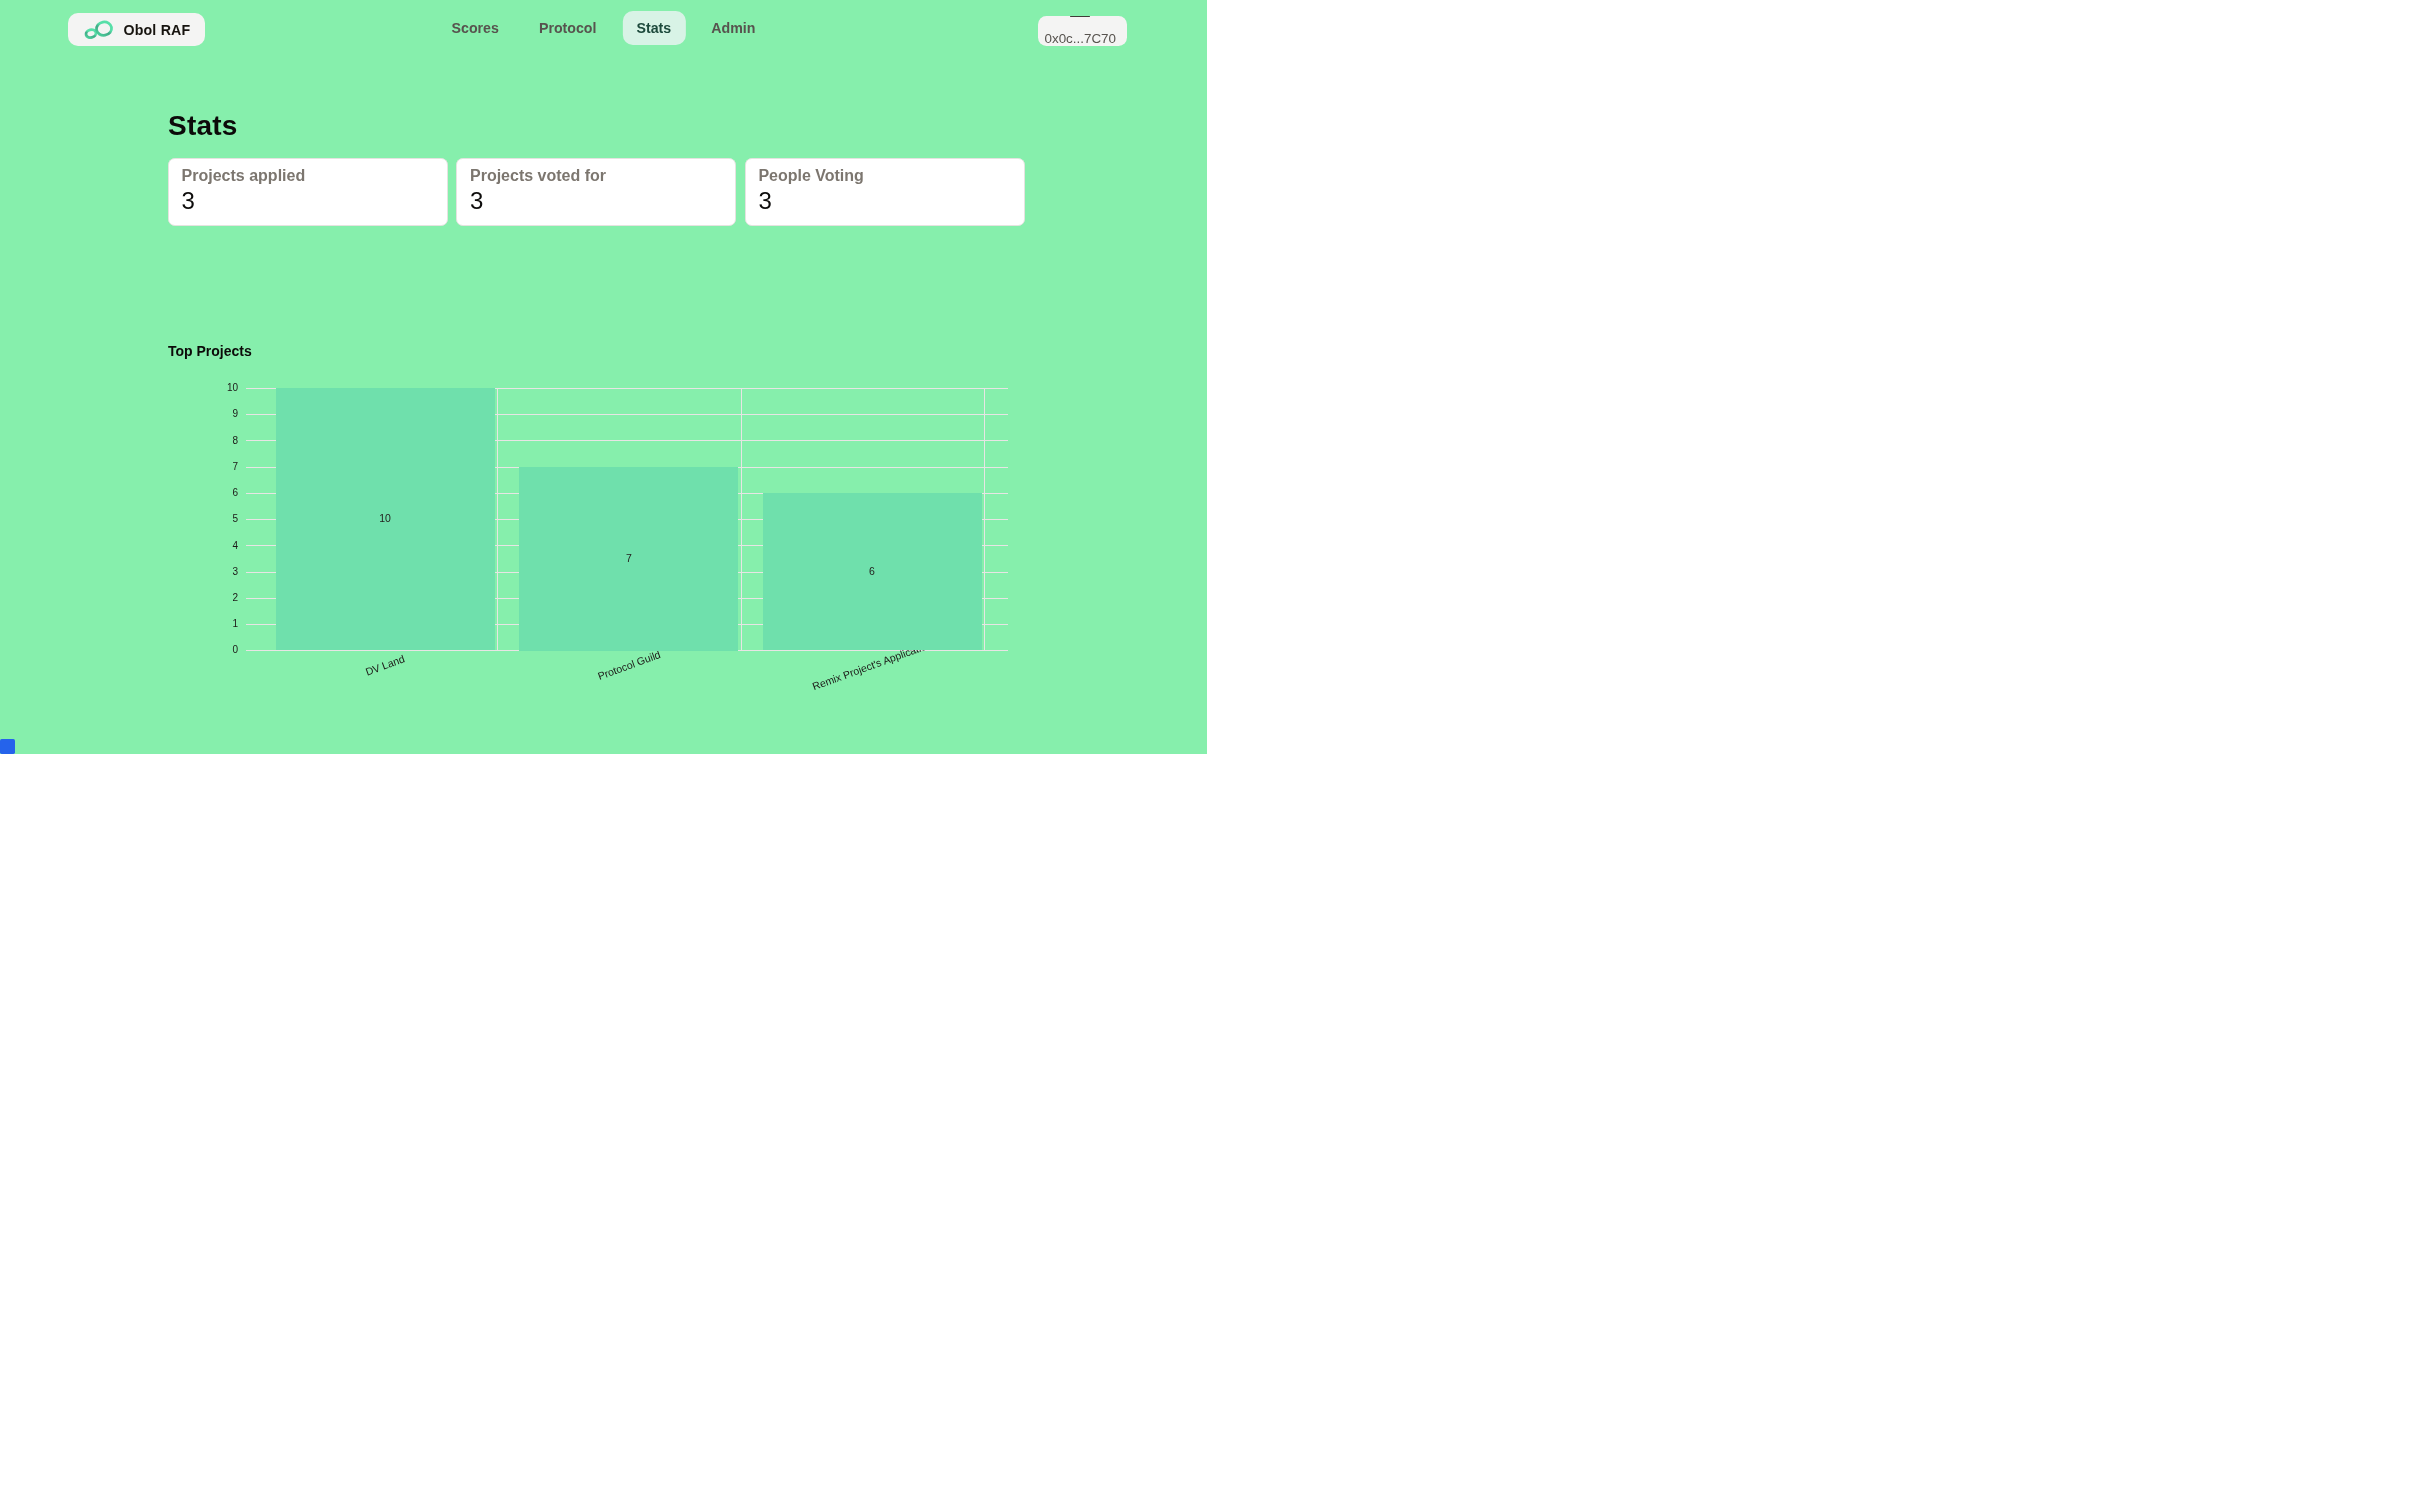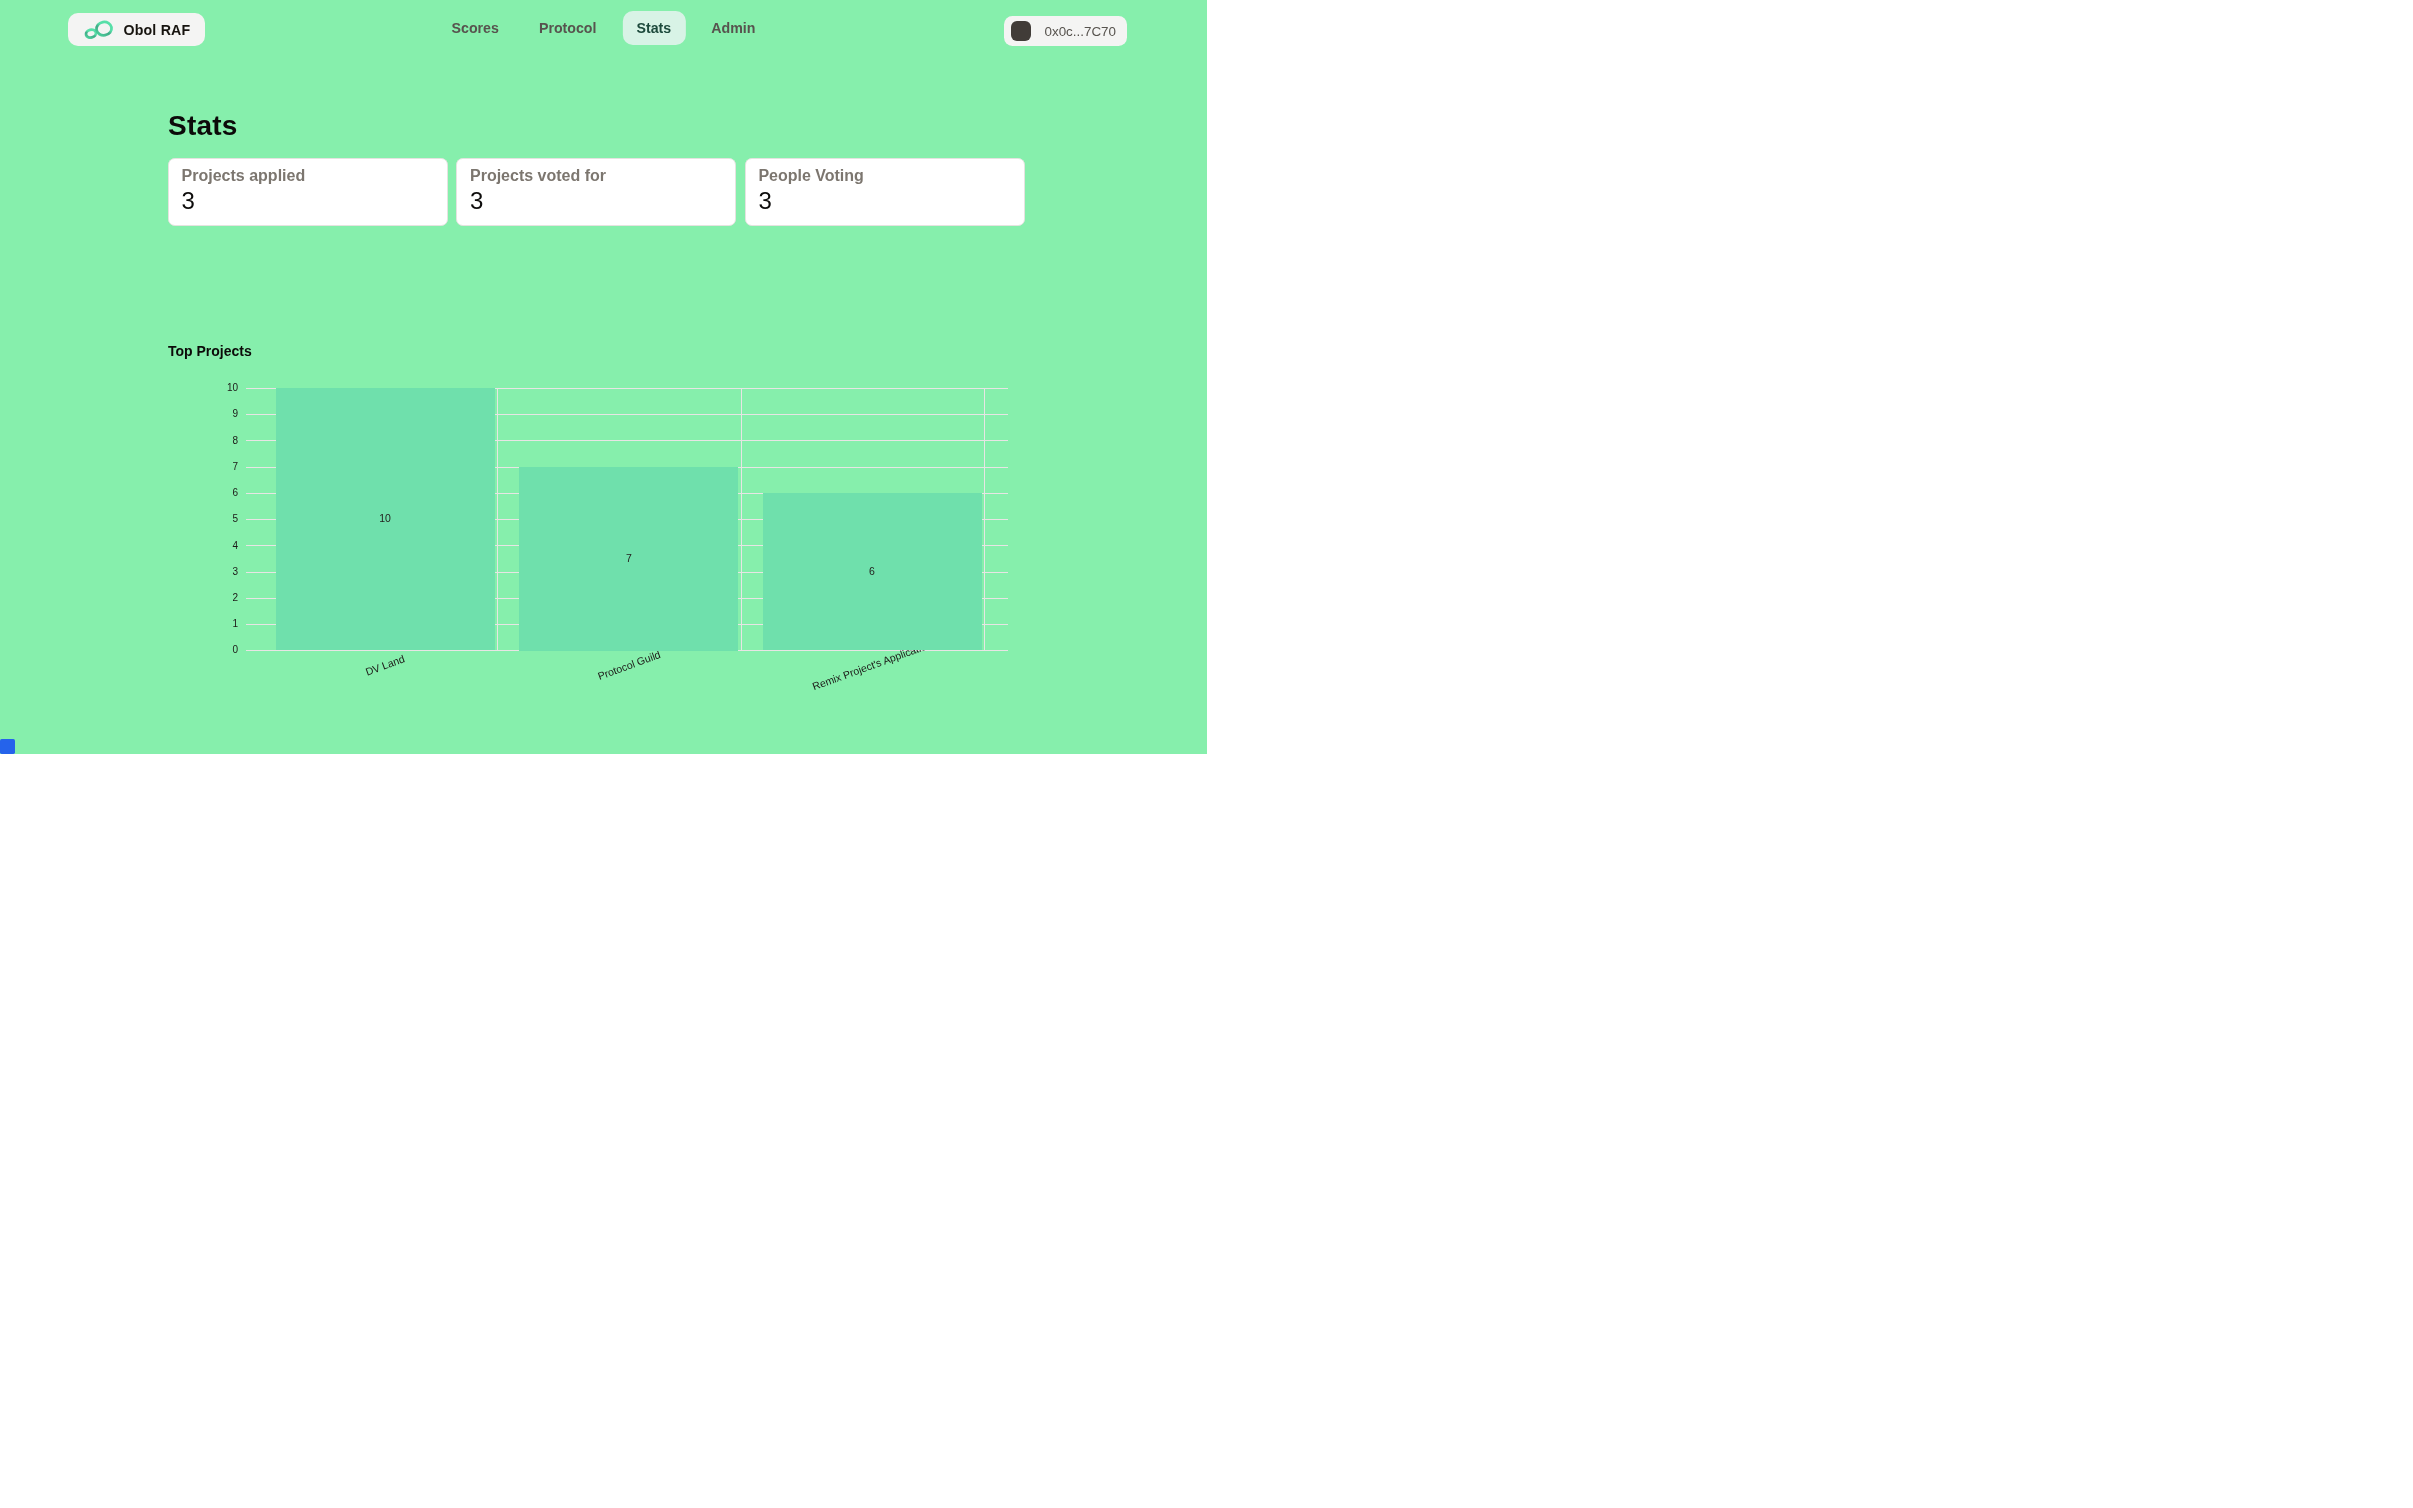--- a/index.html
+++ b/index.html
@@ -15,21 +15,21 @@
   .logo-pill span { font-size:14.2px; font-weight:700; color:#17140f; letter-spacing:0.2px; }
 
   .nav { position:absolute; left:50%; top:11px; transform:translateX(-50%);
     display:flex; align-items:center; gap:11.7px; }
   .nav-item { padding:9.2px 14.2px; font-size:14.2px; font-weight:700; color:#57534e;
     border-radius:10px; cursor:pointer; white-space:nowrap; }
   .nav-item.active { background:#d8f3e6; color:#1d4a3c; }
 
   .wallet-pill { position:absolute; right:80px; top:16px; height:30px;
     display:flex; align-items:center; gap:14px; padding:0 11px 0 6.7px;
-    background:#f4f4f3; border-radius:8.4px; cursor:pointer; }
+    background:#f4f4f3; border-radius:8.4px; cursor:pointer;flex-direction:column; }
   .wallet-avatar { width:20px; height:20px; border-radius:5.9px; background:#413c38; }
   .wallet-addr { font-size:13.4px; color:#57534e; }
 
   
   .page-title { position:absolute; left:168px; top:111px;
     font-size:28px; line-height:1.1; font-weight:800; color:#0c0a09; letter-spacing:0.2px; }
   .section-title { position:absolute; left:168px; top:343px;
     font-size:14px; font-weight:700; color:#0c0a09; }
 
   

